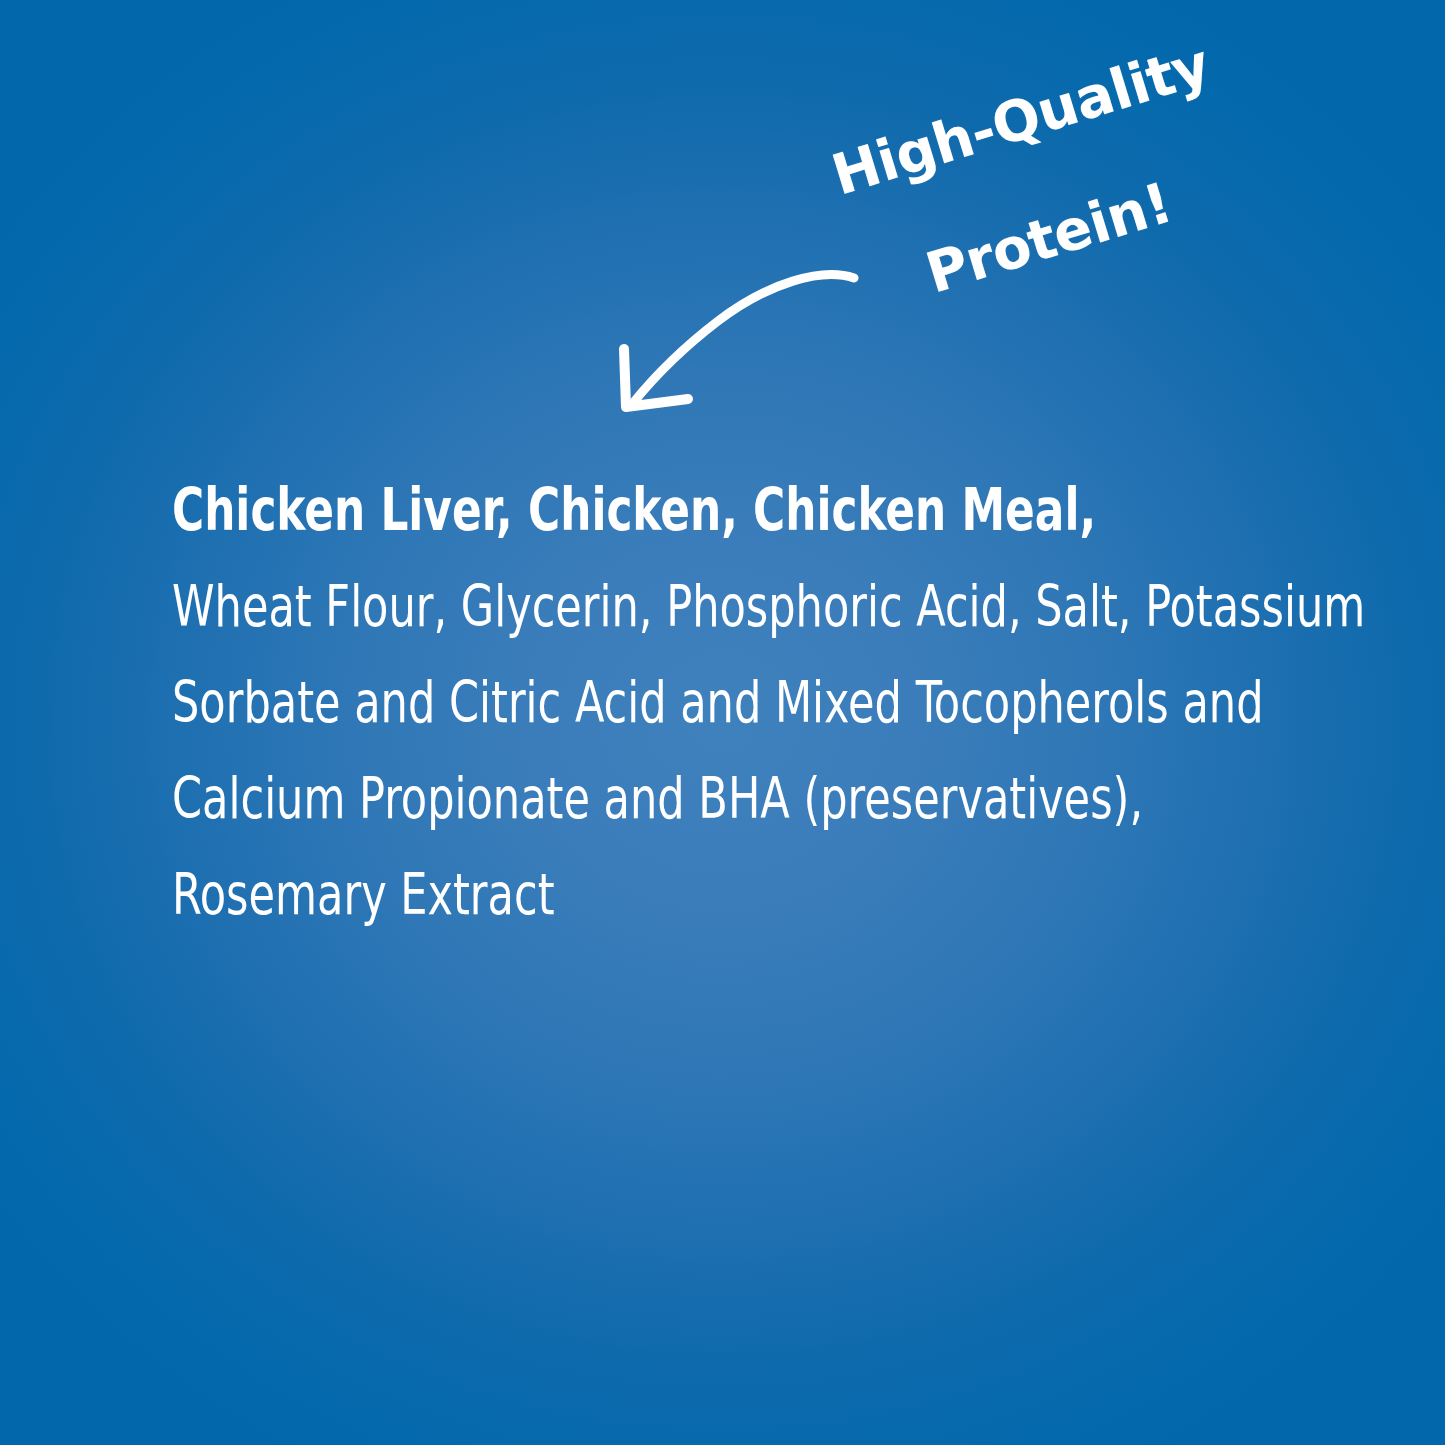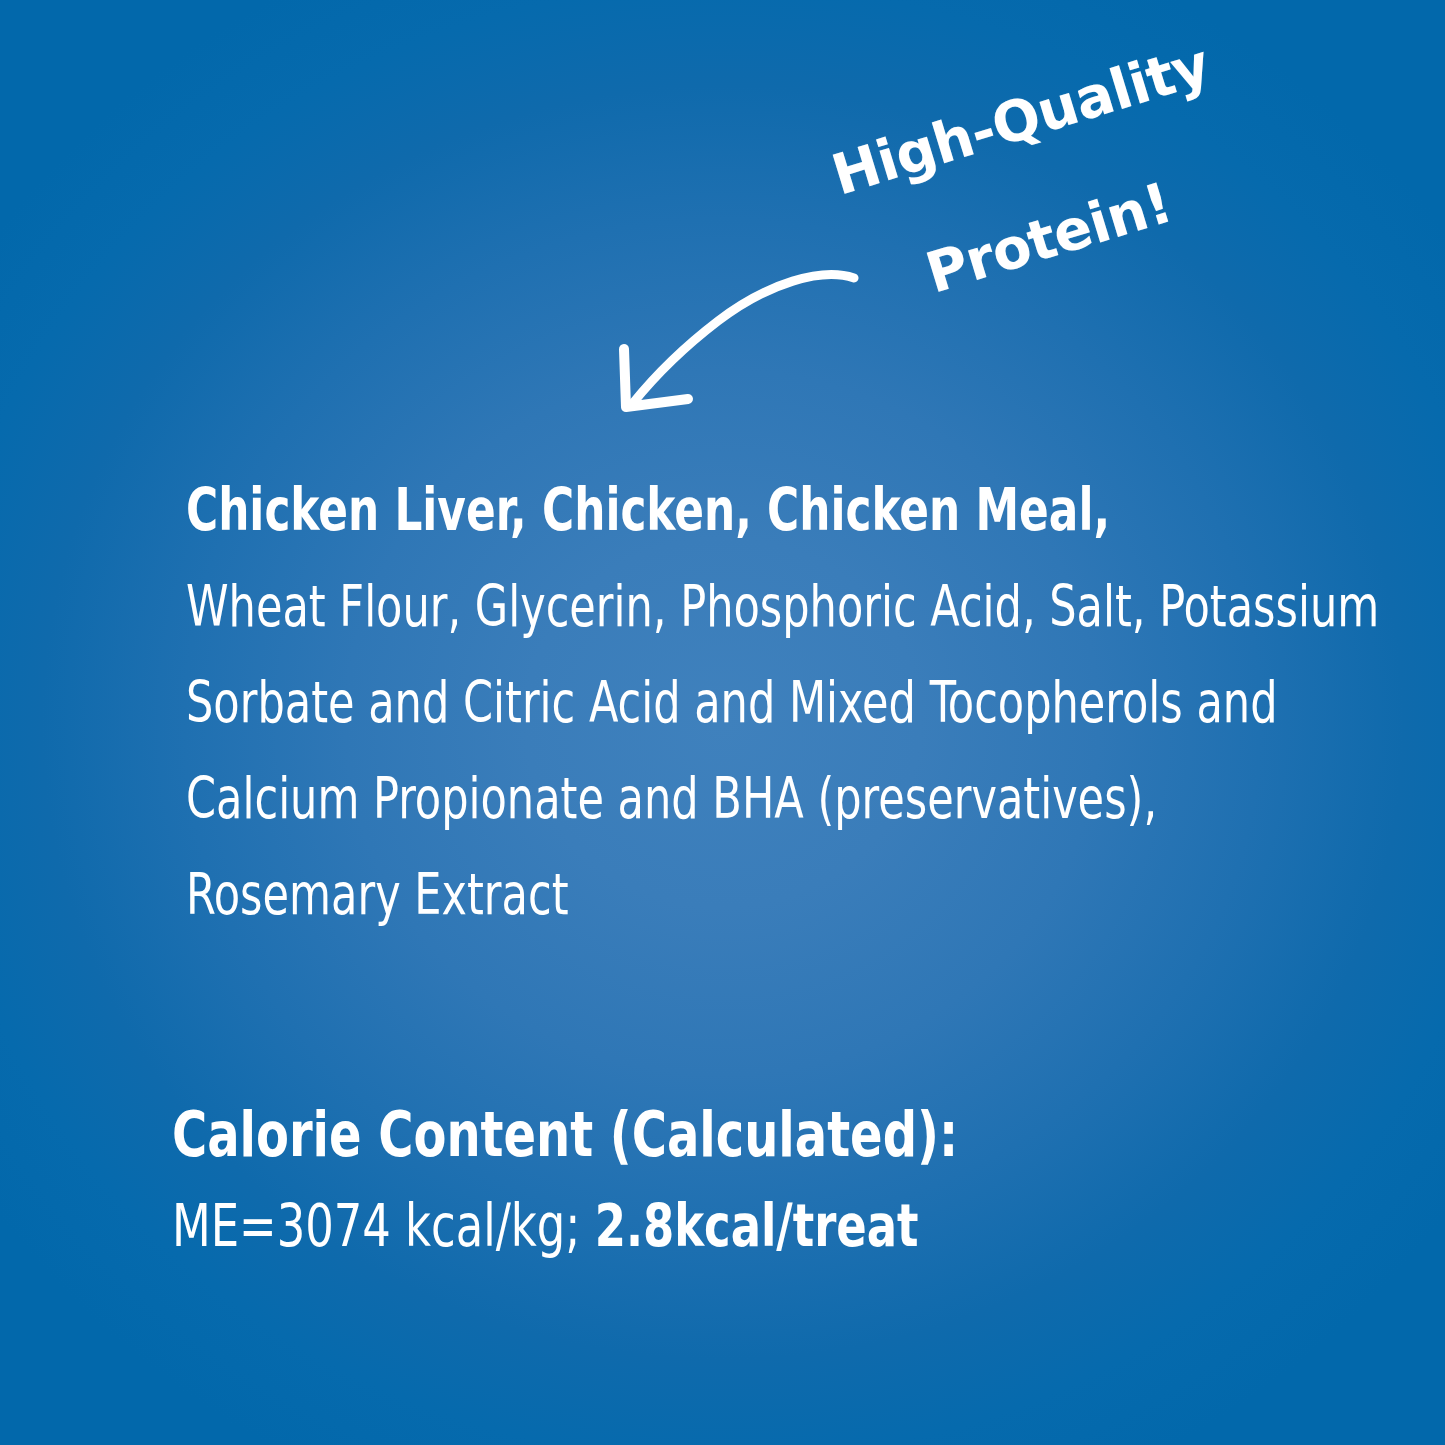--- a/index.html
+++ b/index.html
@@ -65,21 +65,21 @@
     left: 590px;
     top: 245px;
     width: 320px;
     height: 190px;
   }
   #arrow-wrap svg { display: block; }
 
   
   #ingredients {
     position: absolute;
-    left: 186px;
+    left: 172px;
     top: 462px;
     width: 1215px;
   }
   .ing-line {
     color: #ffffff;
     font-family: "DejaVu Sans Condensed", "Liberation Sans Narrow", "Liberation Sans", sans-serif;
     font-size: 57px;
     line-height: 96px;
     font-weight: 400;
     white-space: nowrap;
@@ -140,20 +140,14 @@
   </div>
 
   <div id="ingredients">
     <div class="ing-line bold">Chicken Liver, Chicken, Chicken Meal,</div>
     <div class="ing-line">Wheat Flour, Glycerin, Phosphoric Acid, Salt, Potassium</div>
     <div class="ing-line">Sorbate and Citric Acid and Mixed Tocopherols and</div>
     <div class="ing-line">Calcium Propionate and BHA (preservatives),</div>
     <div class="ing-line">Rosemary Extract</div>
   </div>
 
-  <div id="calorie">
-    <div id="calorie-heading">Calorie Content (Calculated):</div>
-    <div id="calorie-values">
-      <span class="light">ME=3074 kcal/kg; </span><span class="strong">2.8kcal/treat</span>
-    </div>
-  </div>
 
 </div>
 
 </body></html>

